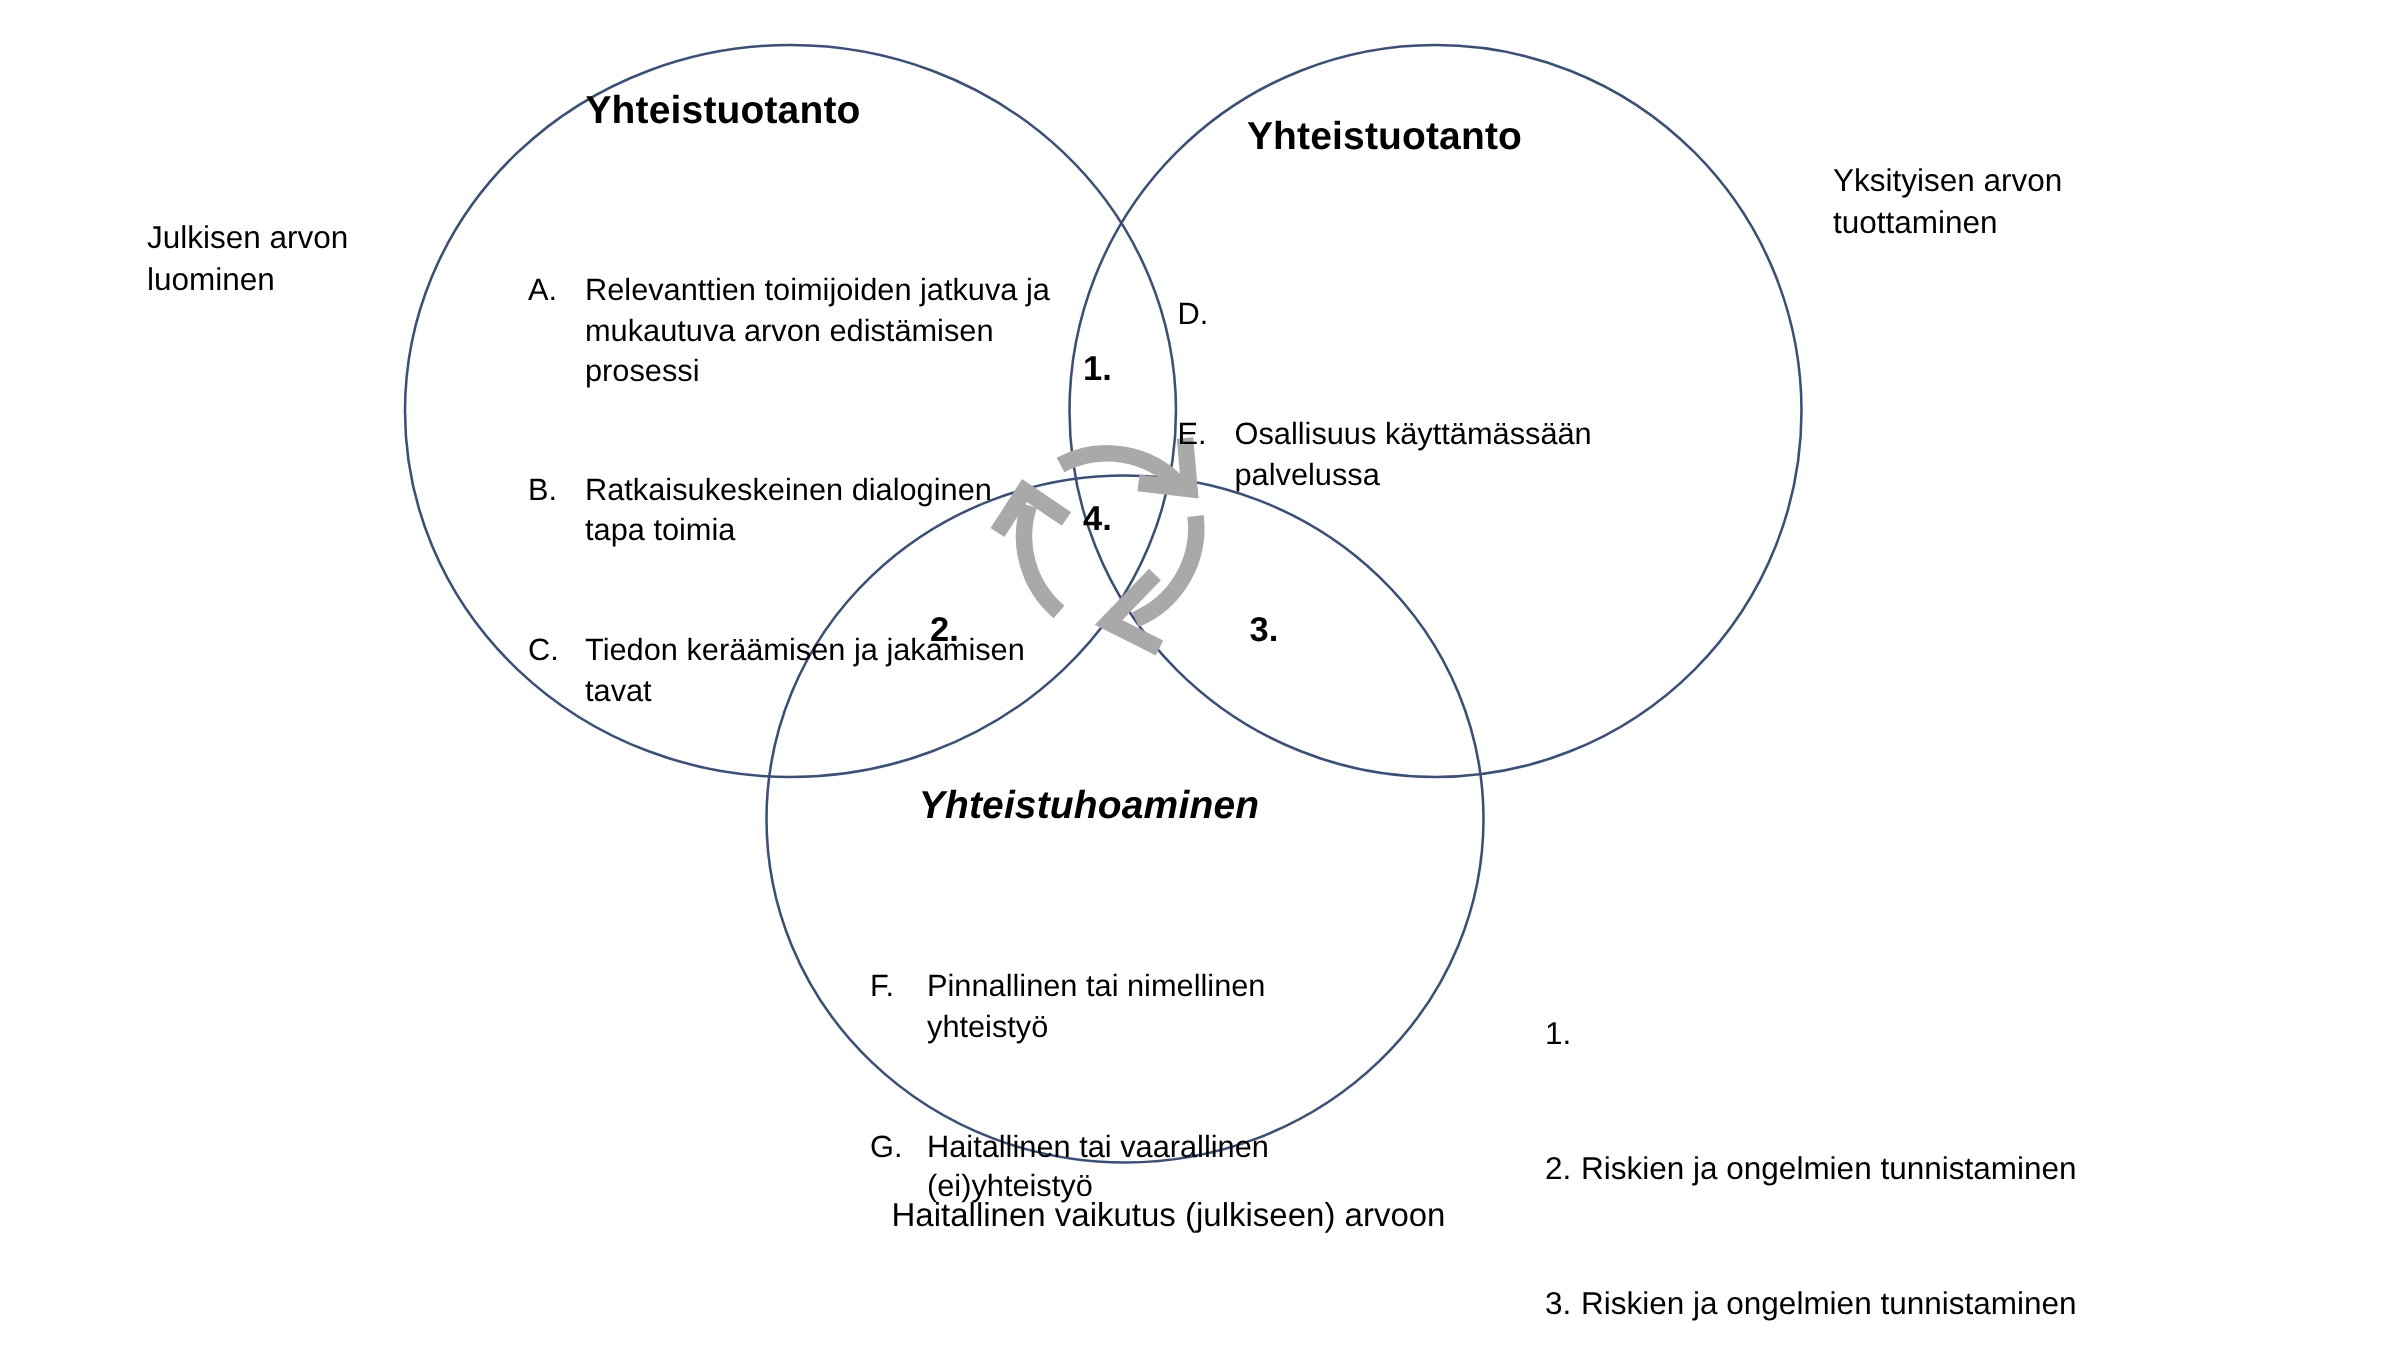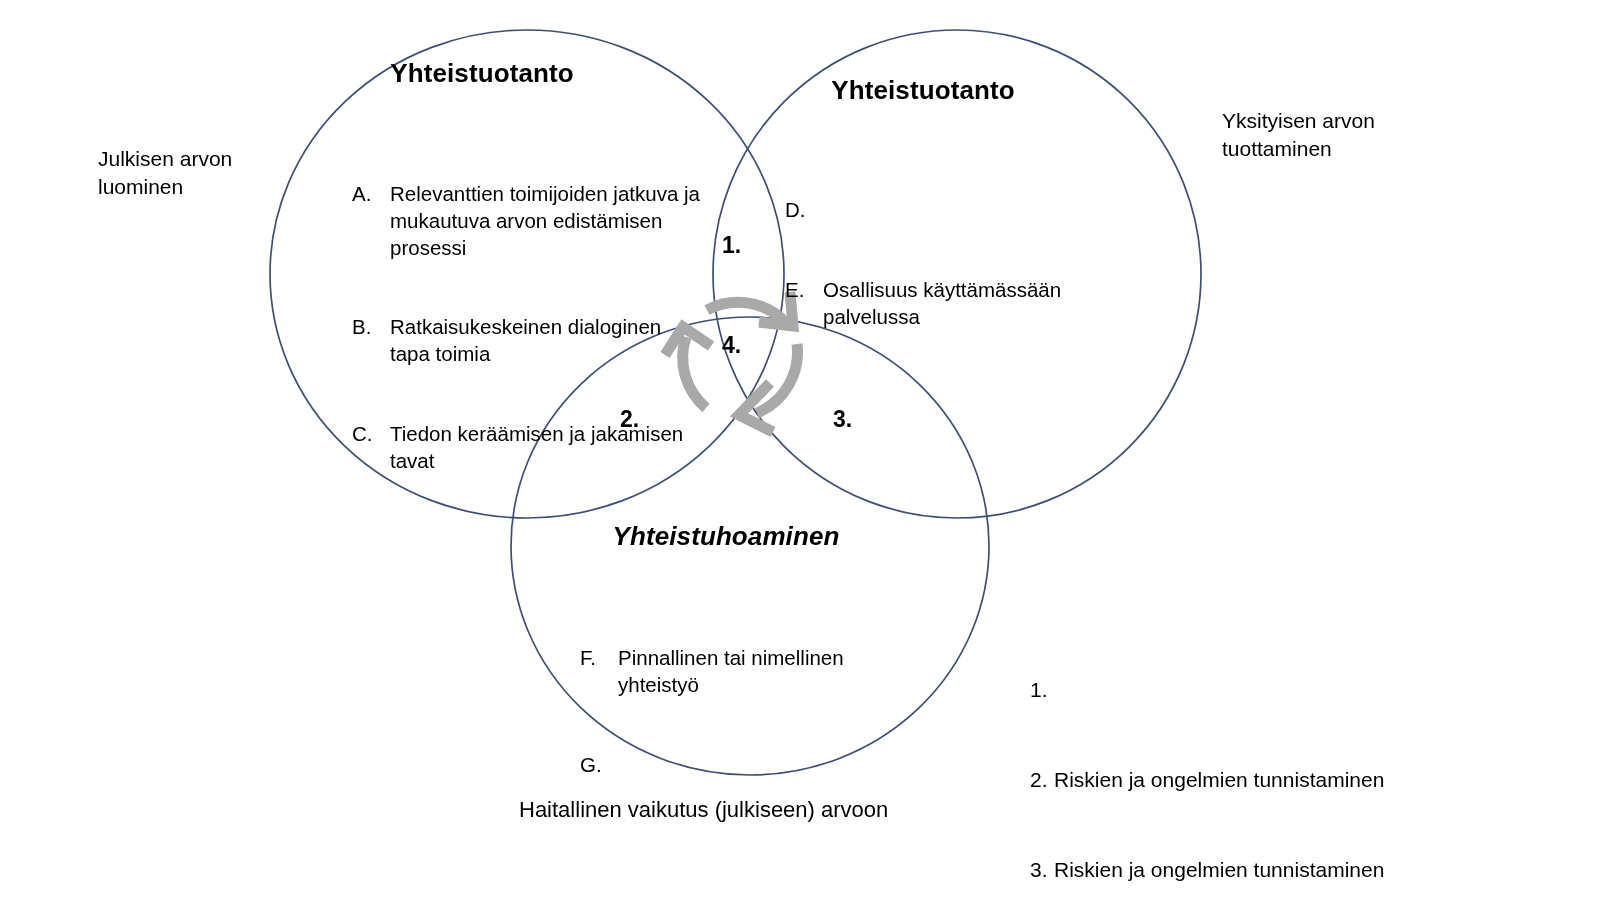--- a/index.html
+++ b/index.html
@@ -136,35 +136,36 @@
 
   <div class="lbl circle-title" style="left:566px; top:521px; width:320px;font-style:italic;">Yhteistuhoaminen</div>
 
   <div class="lbl item-list" style="left:580px; top:592px; width:340px;">
     <div class="item-row">
       <span class="item-marker">F.</span>
       <span class="item-text">Pinnallinen tai nimellinen yhteistyö</span>
     </div>
     <div class="item-row">
       <span class="item-marker">G.</span>
+      <span class="item-text">Haitallinen tai vaarallinen (ei)yhteistyö</span>
     </div>
   </div>
 
   <div class="lbl region-num" style="left:722px; top:232px;">1.</div>
   <div class="lbl region-num" style="left:620px; top:406px;">2.</div>
   <div class="lbl region-num" style="left:833px; top:406px;">3.</div>
   <div class="lbl region-num" style="left:722px; top:332px;">4.</div>
 
   <div class="lbl side-label" style="left:98px; top:145px; width:200px;">Julkisen arvon
 luominen</div>
 
   <div class="lbl side-label" style="left:1222px; top:107px; width:230px;">Yksityisen arvon
 tuottaminen</div>
 
-  <div class="lbl bottom-label" style="left:519px; top:797px; width:520px;">Haitallinen vaikutus (julkiseen) arvoon</div>
+  <div class="lbl bottom-label" style="left:519px; top:797px; width:520px;text-align:center;">Haitallinen vaikutus (julkiseen) arvoon</div>
 
   <div class="lbl legend" style="left:1030px; top:615px; width:520px;">
     <div class="legend-row">
       <span class="legend-num">1.</span>
     </div>
     <div class="legend-row">
       <span class="legend-num">2.</span>
       <span>Riskien ja ongelmien tunnistaminen</span>
     </div>
     <div class="legend-row">

